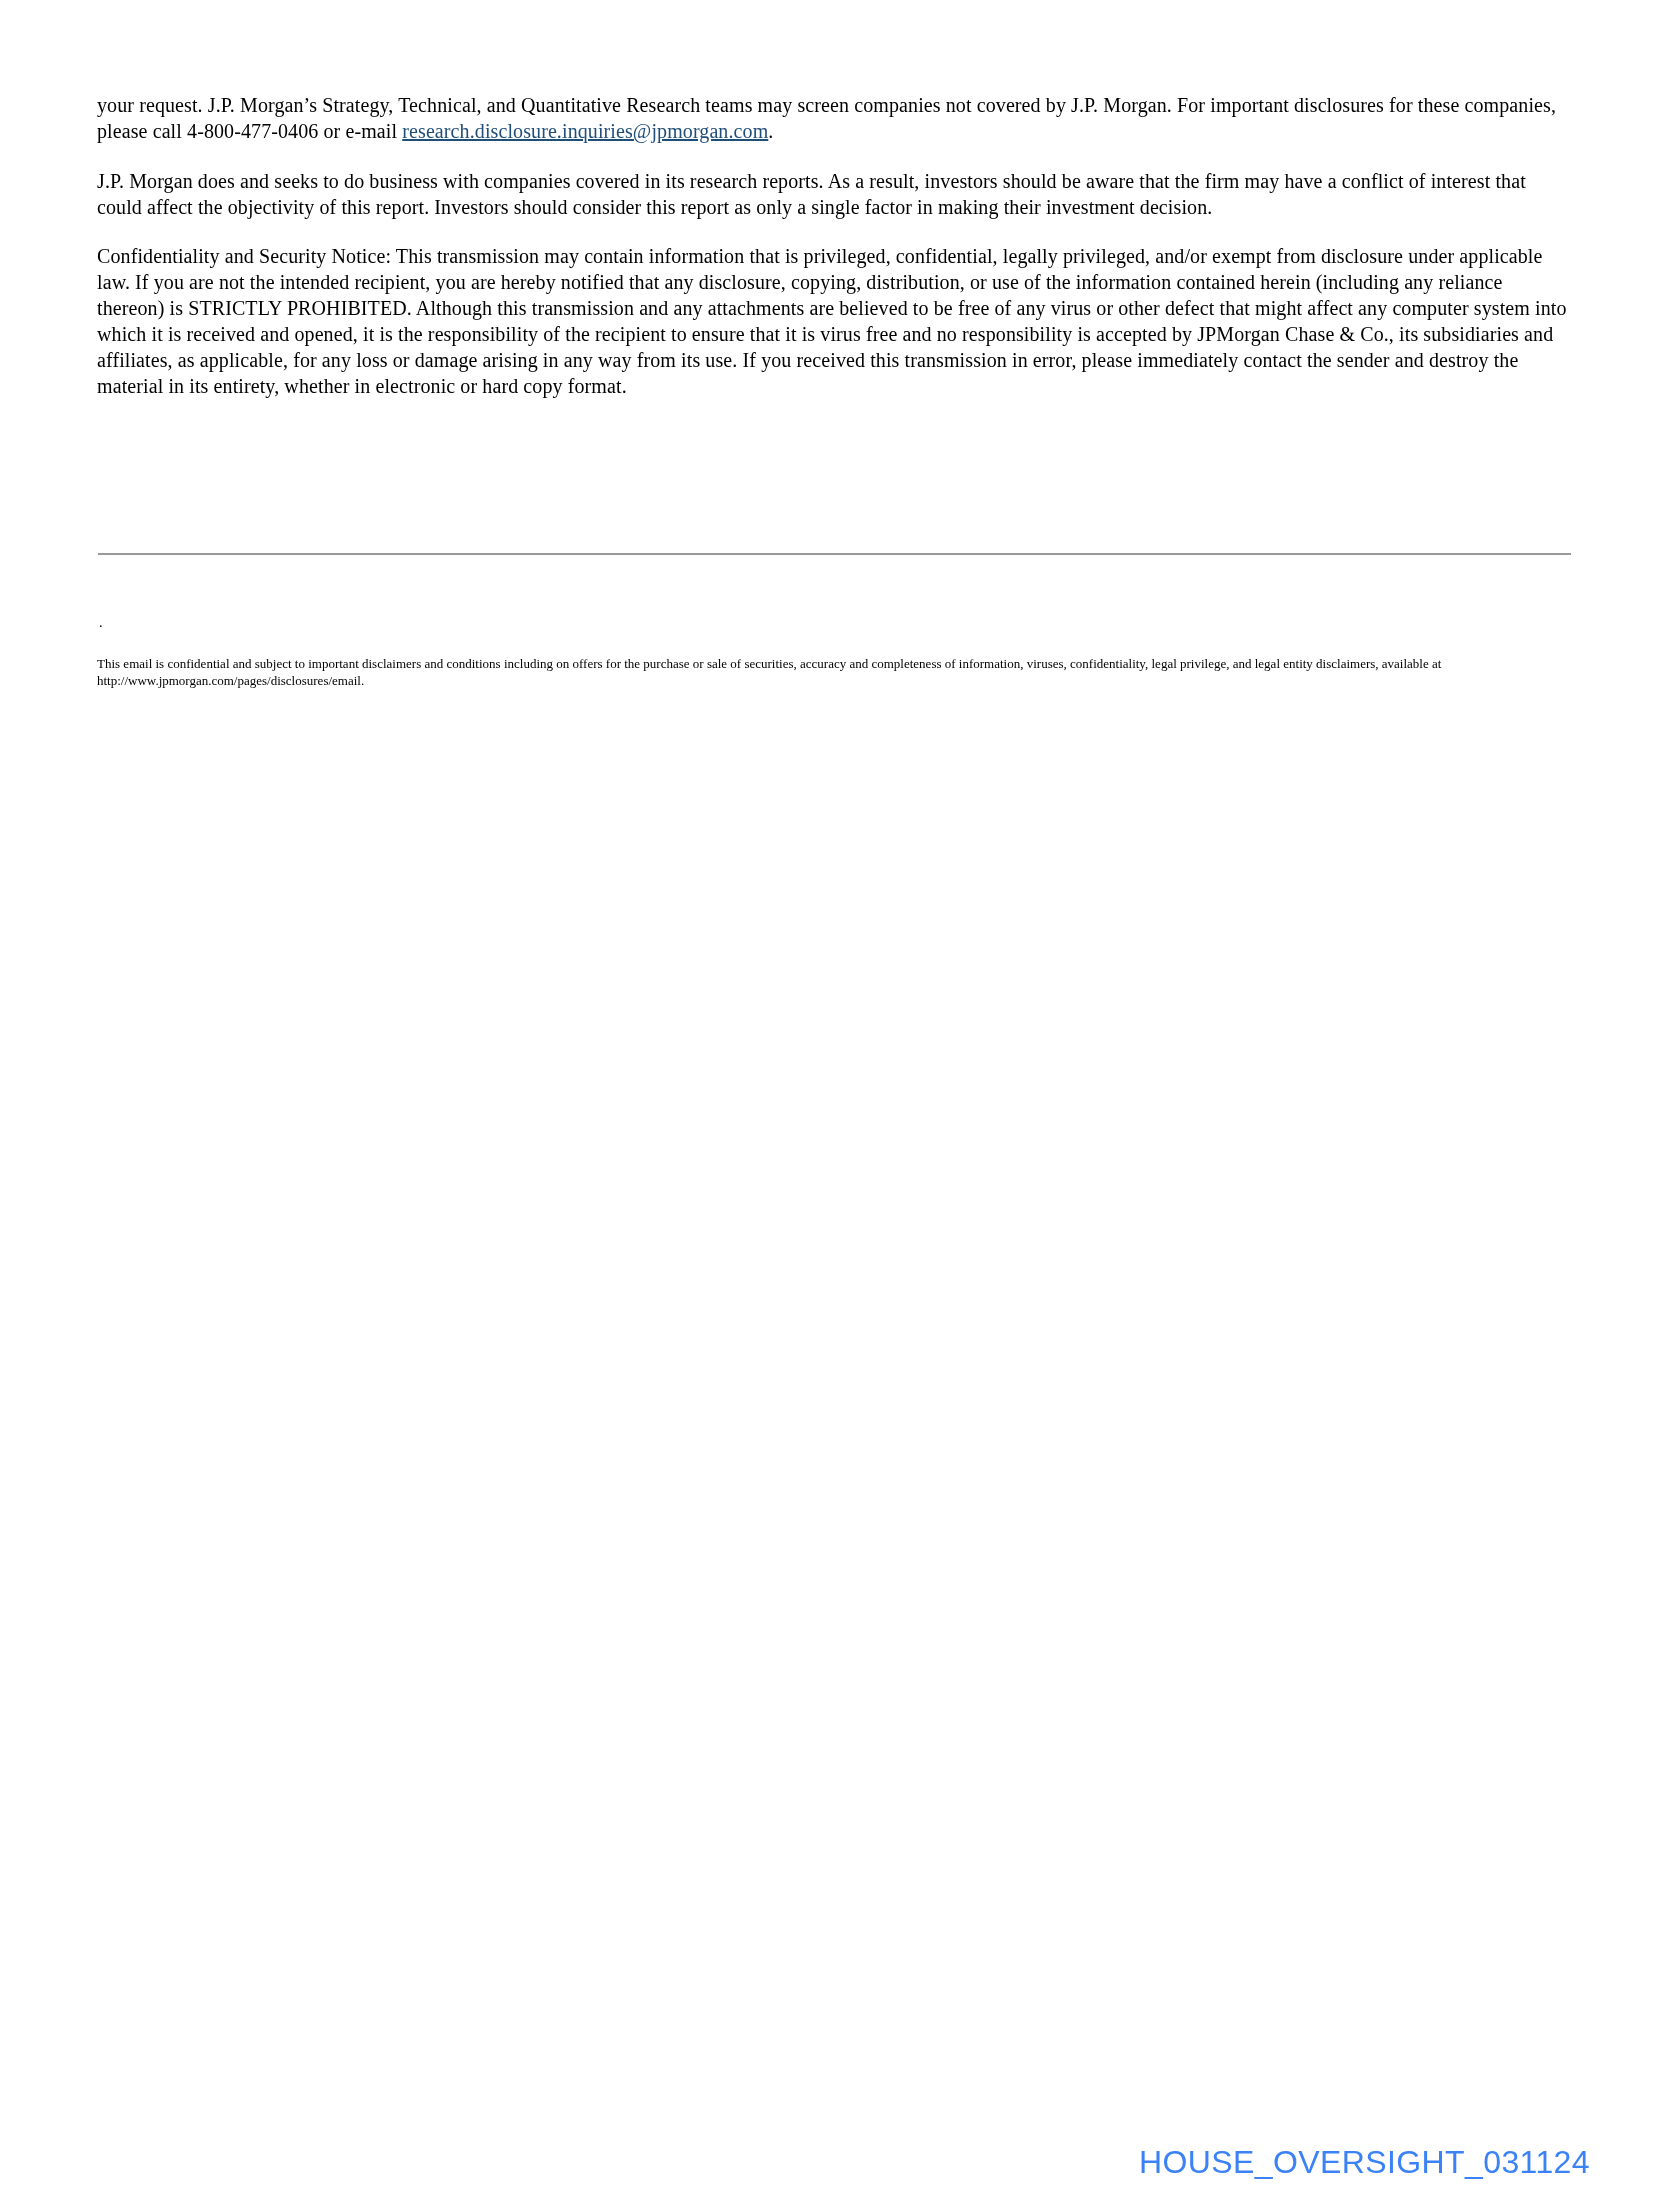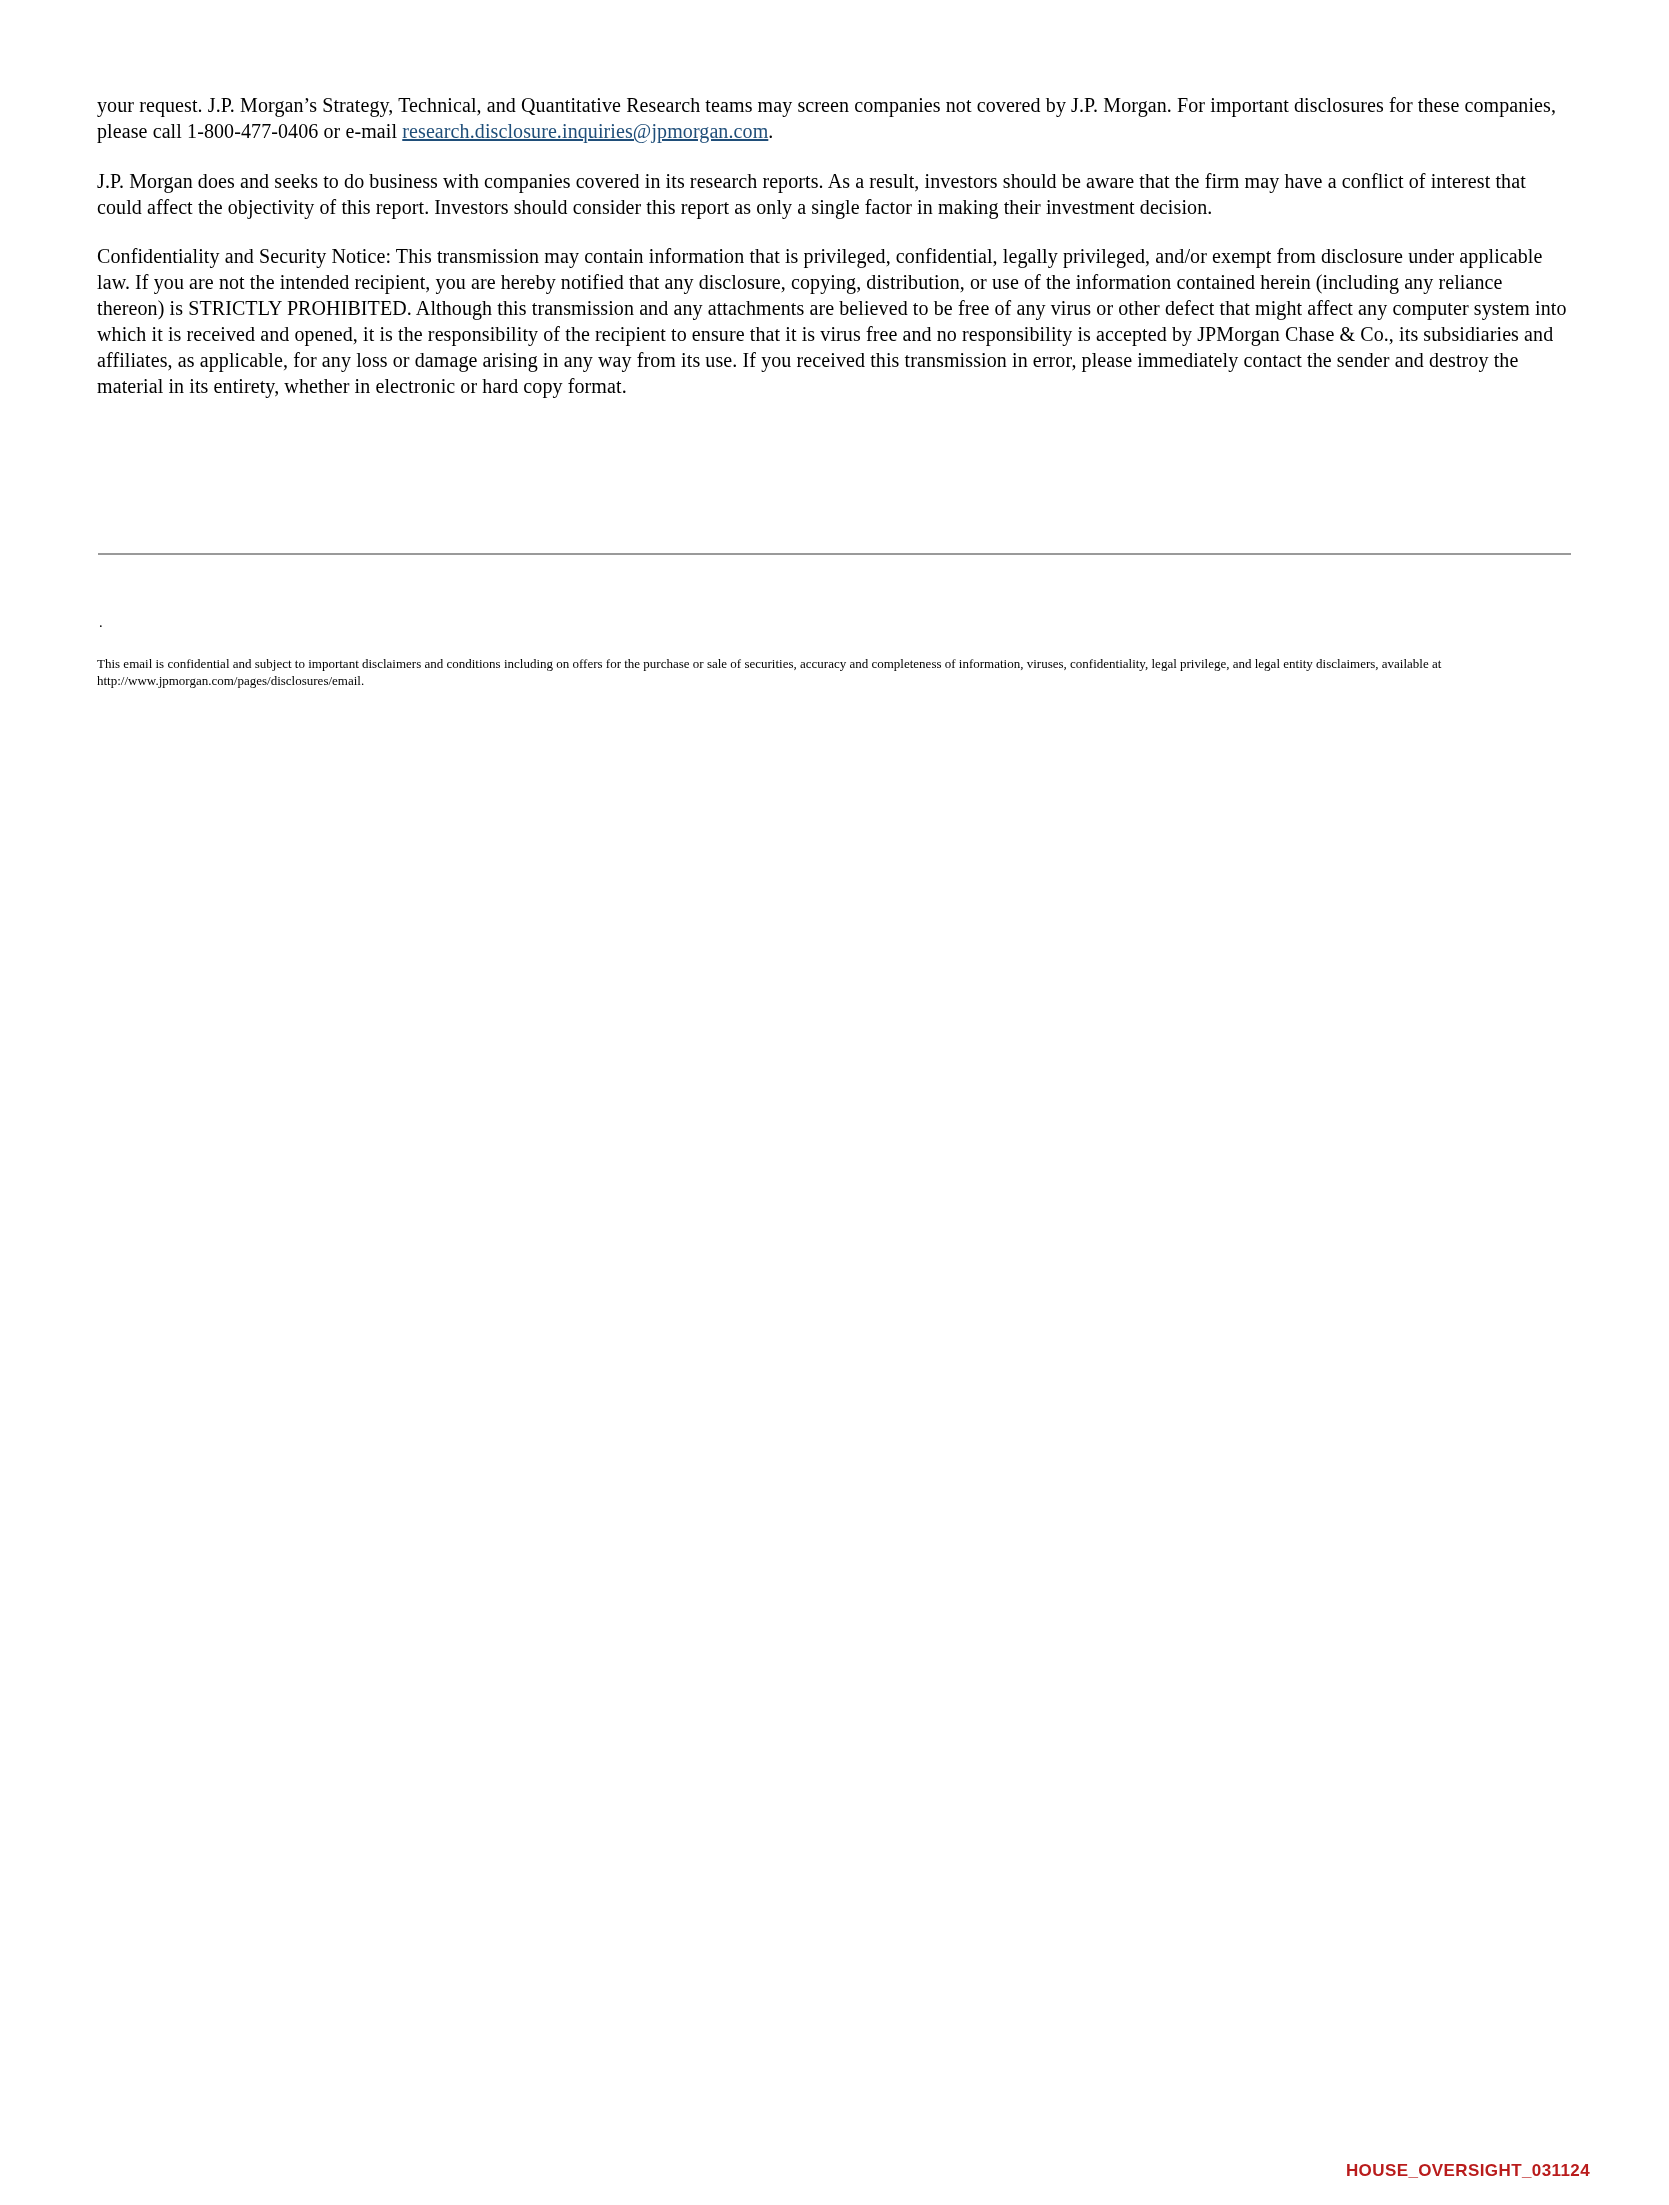--- a/index.html
+++ b/index.html
@@ -62,35 +62,34 @@
     width: 1474px;
     font-size: 13px;
     line-height: 1.32;
     text-align: left;
   }
   .stamp {
     position: absolute;
     right: 79px;
     bottom: 23.6px;
     font-family: "Liberation Sans", sans-serif;
-    font-size: 17px;
+    font-size: 32px;
     letter-spacing: 0.4px;
-    color: #b91c1c;
+    color: #3b82f6;
     white-space: nowrap;
-    font-weight: bold;
   }
 </style>
 </head>
 <body>
 
 <div class="page">
 
   <div class="content">
 
-    <p class="para"><span>your request. J.P. Morgan’s Strategy, Technical, and Quantitative Research teams may screen companies not covered by J.P. Morgan. For important disclosures for these companies, please call 1-800-477-0406 or e-mail </span><a class="email-link" href="#">research.disclosure.inquiries@jpmorgan.com</a><span>.</span></p>
+    <p class="para"><span>your request. J.P. Morgan’s Strategy, Technical, and Quantitative Research teams may screen companies not covered by J.P. Morgan. For important disclosures for these companies, please call 4-800-477-0406 or e-mail </span><a class="email-link" href="#">research.disclosure.inquiries@jpmorgan.com</a><span>.</span></p>
 
     <p class="para">J.P. Morgan does and seeks to do business with companies covered in its research reports. As a result, investors should be aware that the firm may have a conflict of interest that could affect the objectivity of this report. Investors should consider this report as only a single factor in making their investment decision.</p>
 
     <p class="para">Confidentiality and Security Notice: This transmission may contain information that is privileged, confidential, legally privileged, and/or exempt from disclosure under applicable law. If you are not the intended recipient, you are hereby notified that any disclosure, copying, distribution, or use of the information contained herein (including any reliance thereon) is STRICTLY PROHIBITED. Although this transmission and any attachments are believed to be free of any virus or other defect that might affect any computer system into which it is received and opened, it is the responsibility of the recipient to ensure that it is virus free and no responsibility is accepted by JPMorgan Chase &amp; Co., its subsidiaries and affiliates, as applicable, for any loss or damage arising in any way from its use. If you received this transmission in error, please immediately contact the sender and destroy the material in its entirety, whether in electronic or hard copy format.</p>
 
   </div>
 
   <div class="rule"></div>
 
   <div class="tiny-dot">.</div>

